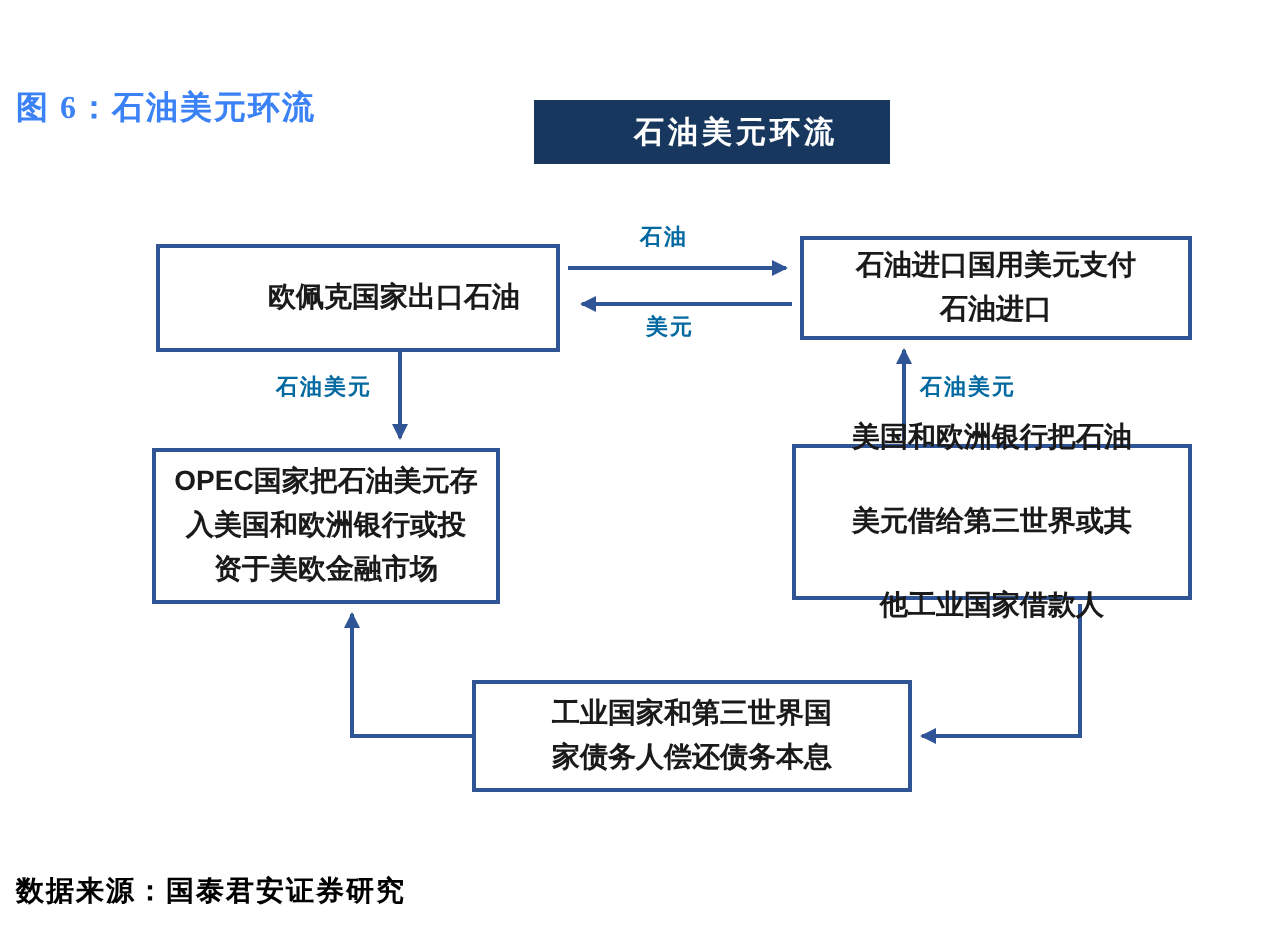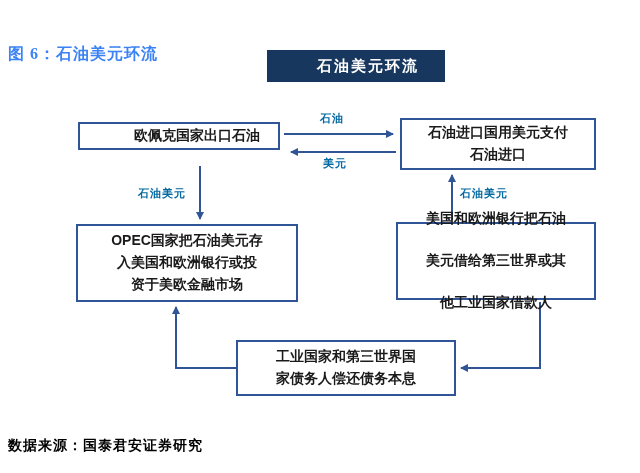--- a/index.html
+++ b/index.html
@@ -49,23 +49,23 @@
   .node .line{white-space:nowrap;}
   .edge-label{
     position:absolute;
     font-weight:bold;font-size:11px;color:#0369a1;
     letter-spacing:1px;white-space:nowrap;
   }
   .connectors{position:absolute;left:0;top:0;}
   .edge{stroke:var(--accent);stroke-width:2;fill:none;}
   #arw path{fill:var(--accent);}
   
-  .n-opec-export{left:78px;top:122px;width:202px;height:28px;padding-left:36px;}
+  .n-opec-export{left:78px;top:122px;width:202px;height:54px;padding-left:36px;}
   .n-importer-pay{left:400px;top:118px;width:196px;height:52px;}
-  .n-opec-deposit{left:76px;top:224px;width:222px;height:78px;}
+  .n-opec-deposit{left:76px;top:224px;width:174px;height:78px;}
   .n-bank-lend{left:396px;top:222px;width:200px;height:78px;gap:20px;}
   .n-debtor-repay{left:236px;top:340px;width:220px;height:56px;}
   
   .l-oil{left:320px;top:111px;}
   .l-dollar{left:323px;top:156px;}
   .l-petro-left{left:138px;top:186px;}
   .l-petro-right{left:460px;top:186px;}
 </style>
 </head>
 <body>

